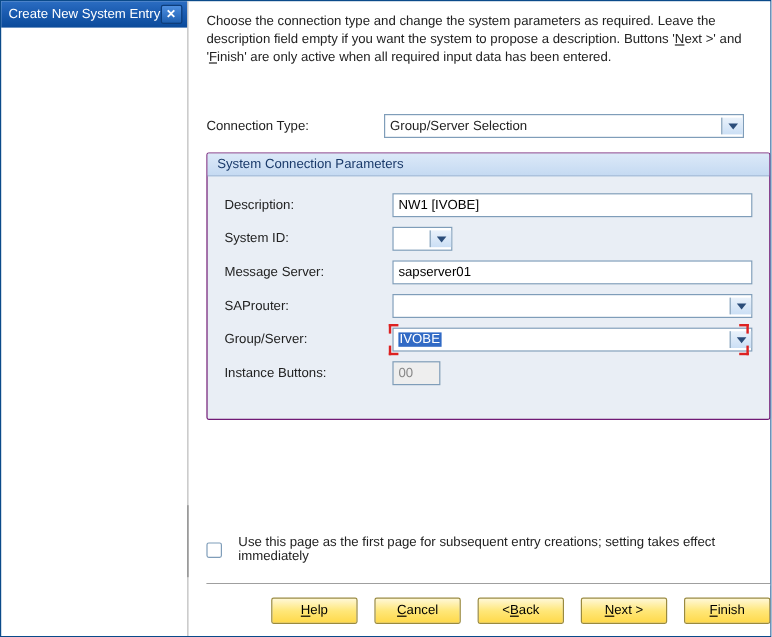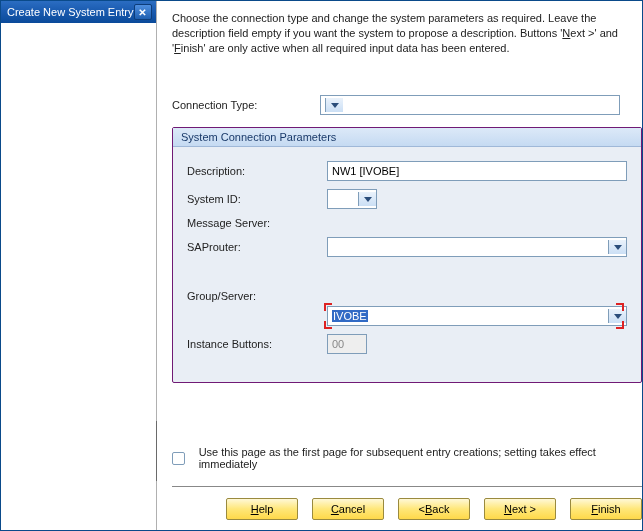--- a/index.html
+++ b/index.html
@@ -111,21 +111,20 @@
   }
   .groupbody { padding: 14px 14px 4px 14px; }
   .groupbody .row .lbl { width: 140px; }
   .textin.wide { width: 300px; }
   .textin.small { width: 40px; background:#eee; color:#888; }
   .combo.small { width: 50px; }
   .combo.med { width: 300px; }
   .highlight-wrap {
     position: relative;
     width: 294px;
-    margin-top: 41px;
   }
   .corner { position:absolute; width:8px; height:8px; }
   .corner.tl { top:-3px; left:-3px; border-top:2px solid #d22; border-left:2px solid #d22;}
   .corner.tr { top:-3px; right:-3px; border-top:2px solid #d22; border-right:2px solid #d22;}
   .corner.bl { bottom:-3px; left:-3px; border-bottom:2px solid #d22; border-left:2px solid #d22;}
   .corner.br { bottom:-3px; right:-3px; border-bottom:2px solid #d22; border-right:2px solid #d22;}
   .sel { background:#316ac5; color:#fff; padding:0 1px; }
   .spacer { flex:1; }
   .chkrow { display:flex; align-items:center; gap:14px; margin: 16px 0 10px 0;}
   .chk { width:13px; height:13px; border:1px solid #7f9db9; background:#fff; border-radius:2px;}
@@ -169,20 +168,21 @@
     </div>
     <div class="content">
 
       <div class="intro">
         <span>Choose the connection type and change the system parameters as required. Leave the description field empty if you want the system to propose a description. Buttons '</span><span class="u">N</span><span>ext &gt;</span><span>' and '</span><span class="u">F</span><span>inish</span><span>' are only active when all required input data has been entered.</span>
       </div>
 
       <div class="row">
         <div class="lbl">Connection Type:</div>
         <div class="combo wide">
+          <span>Group/Server Selection</span>
           <div class="arrow">
               <div class="tri"></div>
             </div>
         </div>
       </div>
 
       <div class="groupbox">
         <div class="grouptitle">System Connection Parameters</div>
         <div class="groupbody">
 
@@ -196,20 +196,21 @@
             <div class="combo small">
               <span></span>
               <div class="arrow">
                   <div class="tri"></div>
                 </div>
             </div>
           </div>
 
           <div class="row">
             <div class="lbl">Message Server:</div>
+            <input class="textin wide" value="sapserver01" style="">
           </div>
 
           <div class="row">
             <div class="lbl">SAProuter:</div>
             <div class="combo med">
               <span></span>
               <div class="arrow">
                   <div class="tri"></div>
                 </div>
             </div>

